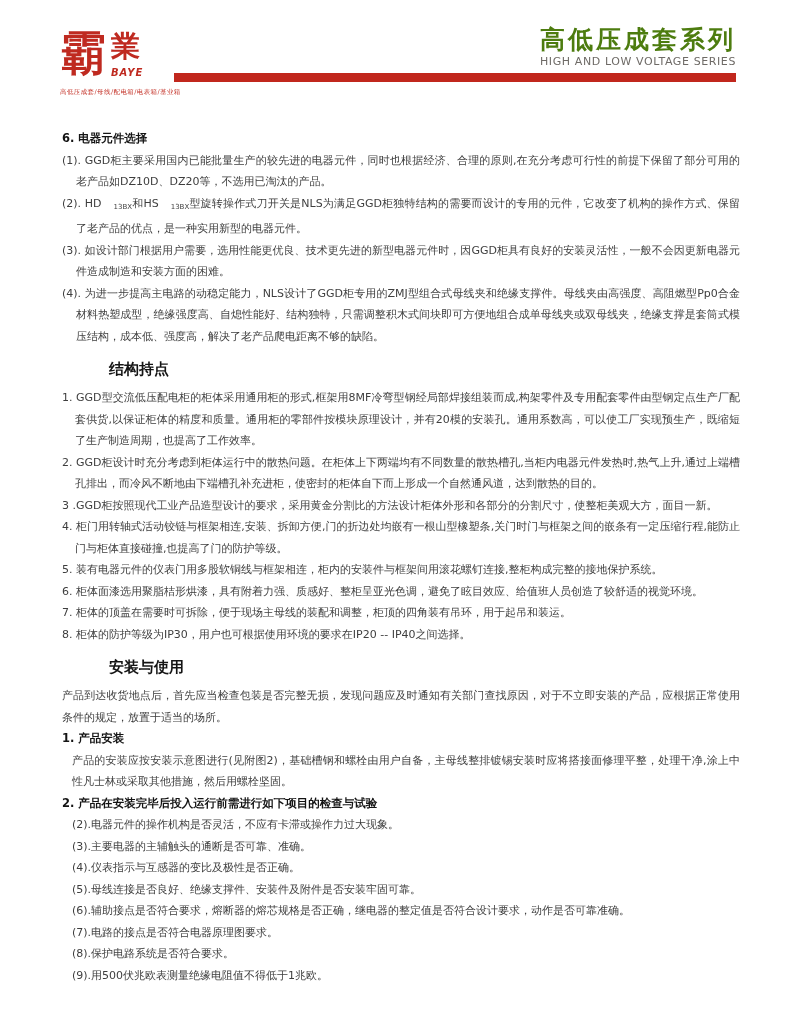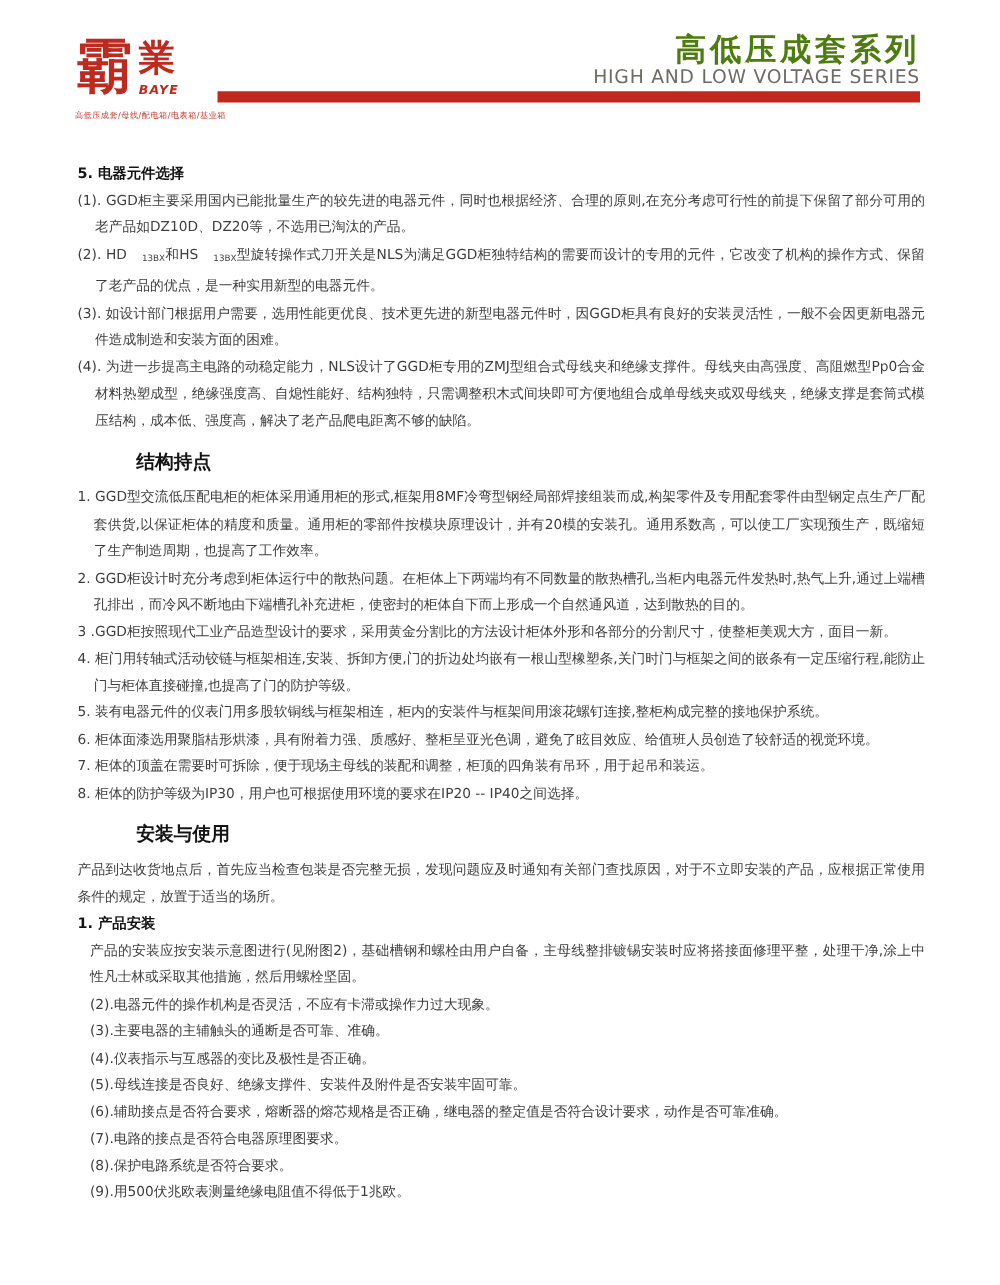--- a/index.html
+++ b/index.html
@@ -31,21 +31,21 @@
   .logo-tagline {
     font-size:6.5px; color:#c5352b; margin-top:6px; letter-spacing:0.4px;
     white-space:nowrap;
   }
   .masthead { position:absolute; right:64px; top:28px; text-align:right; }
   .title-cn {
     font-size:25px; font-weight:bold; color:#4d7c0f;
     letter-spacing:3px; line-height:24px;
   }
   .title-en {
-    font-size:15px; color:#6e6a66; letter-spacing:0.6px;
+    font-size:11px; color:#6e6a66; letter-spacing:0.6px;
     line-height:15px; margin-top:2px;margin-left:15px;
   }
   .red-bar {
     position:absolute; left:174px; top:73px;
     width:562px; height:9px; background:#c1271d;
   }
 
   
   .main { position:absolute; left:62px; top:128px; width:678px; }
   .body-text { font-size:11px; line-height:21.5px; color:#3e3e3e; text-align:justify; }
@@ -76,40 +76,41 @@
     </div>
     <div class="masthead">
       <div class="title-cn">高低压成套系列</div>
       <div class="title-en">HIGH AND LOW VOLTAGE SERIES</div>
     </div>
     <div class="red-bar"></div>
   </div>
 
   <div class="main">
 
-    <div class="h-small">5. 电器元件选择</div>
+    <div class="h-small">6. 电器元件选择</div>
     <div class="body-text hang">(1). GGD柜主要采用国内已能批量生产的较先进的电器元件，同时也根据经济、合理的原则,在充分考虑可行性的前提下保留了部分可用的老产品如DZ10D、DZ20等，不选用已淘汰的产品。</div>
     <div class="body-text hang"><span>(2). HD</span><sub class="model">13BX</sub><span>和HS</span><sub class="model">13BX</sub><span>型旋转操作式刀开关是NLS为满足GGD柜独特结构的需要而设计的专用的元件，它改变了机构的操作方式、保留了老产品的优点，是一种实用新型的电器元件。</span></div>
     <div class="body-text hang">(3). 如设计部门根据用户需要，选用性能更优良、技术更先进的新型电器元件时，因GGD柜具有良好的安装灵活性，一般不会因更新电器元件造成制造和安装方面的困难。</div>
     <div class="body-text hang">(4). 为进一步提高主电路的动稳定能力，NLS设计了GGD柜专用的ZMJ型组合式母线夹和绝缘支撑件。母线夹由高强度、高阻燃型Pp0合金材料热塑成型，绝缘强度高、自熄性能好、结构独特，只需调整积木式间块即可方便地组合成单母线夹或双母线夹，绝缘支撑是套筒式模压结构，成本低、强度高，解决了老产品爬电距离不够的缺陷。</div>
 
     <div class="h-large gap-before gap-after">结构持点</div>
     <div class="body-text hang-sm">1. GGD型交流低压配电柜的柜体采用通用柜的形式,框架用8MF冷弯型钢经局部焊接组装而成,构架零件及专用配套零件由型钢定点生产厂配套供货,以保证柜体的精度和质量。通用柜的零部件按模块原理设计，并有20模的安装孔。通用系数高，可以使工厂实现预生产，既缩短了生产制造周期，也提高了工作效率。</div>
     <div class="body-text hang-sm">2. GGD柜设计时充分考虑到柜体运行中的散热问题。在柜体上下两端均有不同数量的散热槽孔,当柜内电器元件发热时,热气上升,通过上端槽孔排出，而冷风不断地由下端槽孔补充进柜，使密封的柜体自下而上形成一个自然通风道，达到散热的目的。</div>
     <div class="body-text hang-sm">3 .GGD柜按照现代工业产品造型设计的要求，采用黄金分割比的方法设计柜体外形和各部分的分割尺寸，使整柜美观大方，面目一新。</div>
     <div class="body-text hang-sm">4. 柜门用转轴式活动铰链与框架相连,安装、拆卸方便,门的折边处均嵌有一根山型橡塑条,关门时门与框架之间的嵌条有一定压缩行程,能防止门与柜体直接碰撞,也提高了门的防护等级。</div>
     <div class="body-text hang-sm">5. 装有电器元件的仪表门用多股软铜线与框架相连，柜内的安装件与框架间用滚花螺钉连接,整柜构成完整的接地保护系统。</div>
     <div class="body-text hang-sm">6. 柜体面漆选用聚脂桔形烘漆，具有附着力强、质感好、整柜呈亚光色调，避免了眩目效应、给值班人员创造了较舒适的视觉环境。</div>
     <div class="body-text hang-sm">7. 柜体的顶盖在需要时可拆除，便于现场主母线的装配和调整，柜顶的四角装有吊环，用于起吊和装运。</div>
     <div class="body-text hang-sm">8. 柜体的防护等级为IP30，用户也可根据使用环境的要求在IP20 -- IP40之间选择。</div>
 
     <div class="h-large gap-before gap-after">安装与使用</div>
     <div class="body-text">产品到达收货地点后，首先应当检查包装是否完整无损，发现问题应及时通知有关部门查找原因，对于不立即安装的产品，应根据正常使用条件的规定，放置于适当的场所。</div>
     <div class="h-small">1. 产品安装</div>
     <div class="body-text indent">产品的安装应按安装示意图进行(见附图2)，基础槽钢和螺栓由用户自备，主母线整排镀锡安装时应将搭接面修理平整，处理干净,涂上中性凡士林或采取其他措施，然后用螺栓坚固。</div>
+    <div class="h-small">2. 产品在安装完毕后投入运行前需进行如下项目的检查与试验</div>
     <div class="body-text indent">(2).电器元件的操作机构是否灵活，不应有卡滞或操作力过大现象。</div>
     <div class="body-text indent">(3).主要电器的主辅触头的通断是否可靠、准确。</div>
     <div class="body-text indent">(4).仪表指示与互感器的变比及极性是否正确。</div>
     <div class="body-text indent">(5).母线连接是否良好、绝缘支撑件、安装件及附件是否安装牢固可靠。</div>
     <div class="body-text indent">(6).辅助接点是否符合要求，熔断器的熔芯规格是否正确，继电器的整定值是否符合设计要求，动作是否可靠准确。</div>
     <div class="body-text indent">(7).电路的接点是否符合电器原理图要求。</div>
     <div class="body-text indent">(8).保护电路系统是否符合要求。</div>
     <div class="body-text indent">(9).用500伏兆欧表测量绝缘电阻值不得低于1兆欧。</div>
   </div>
 

